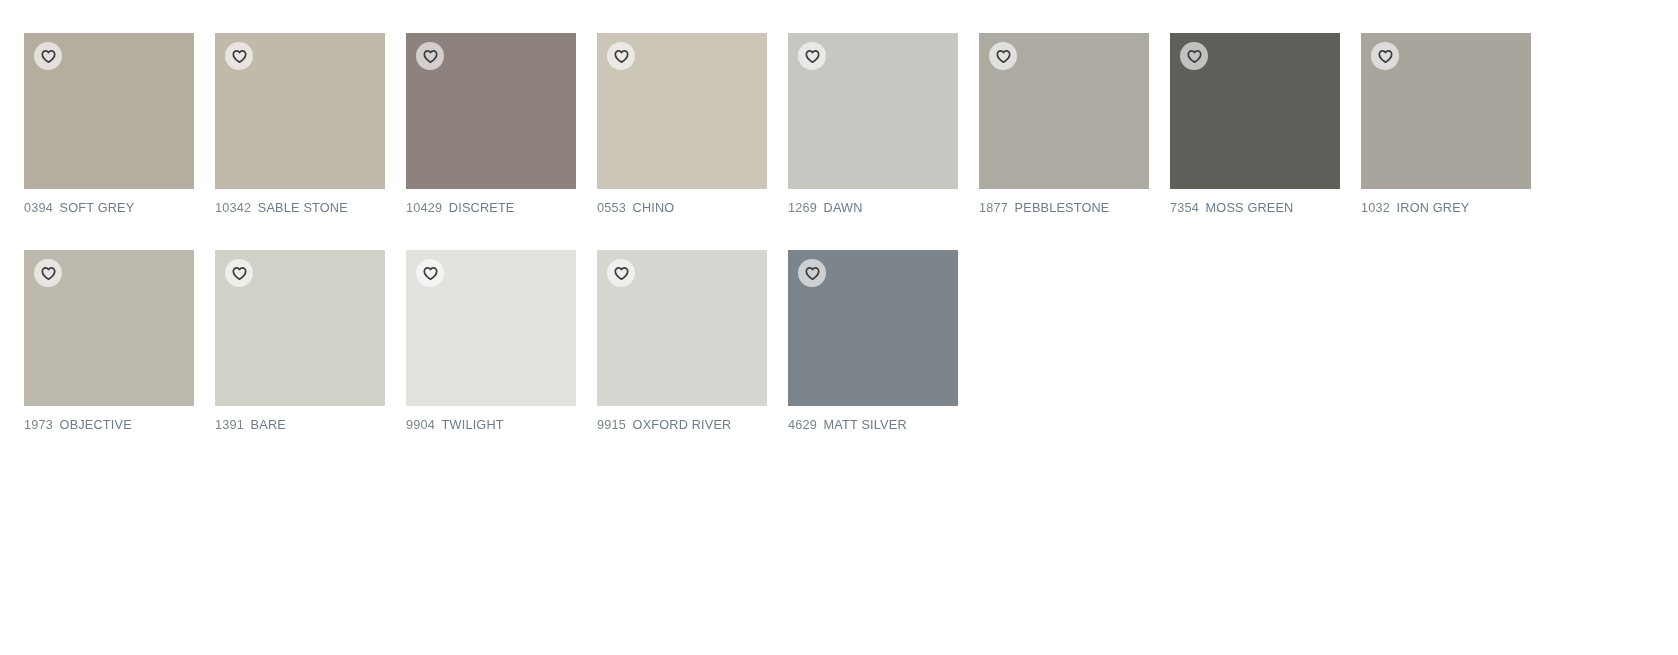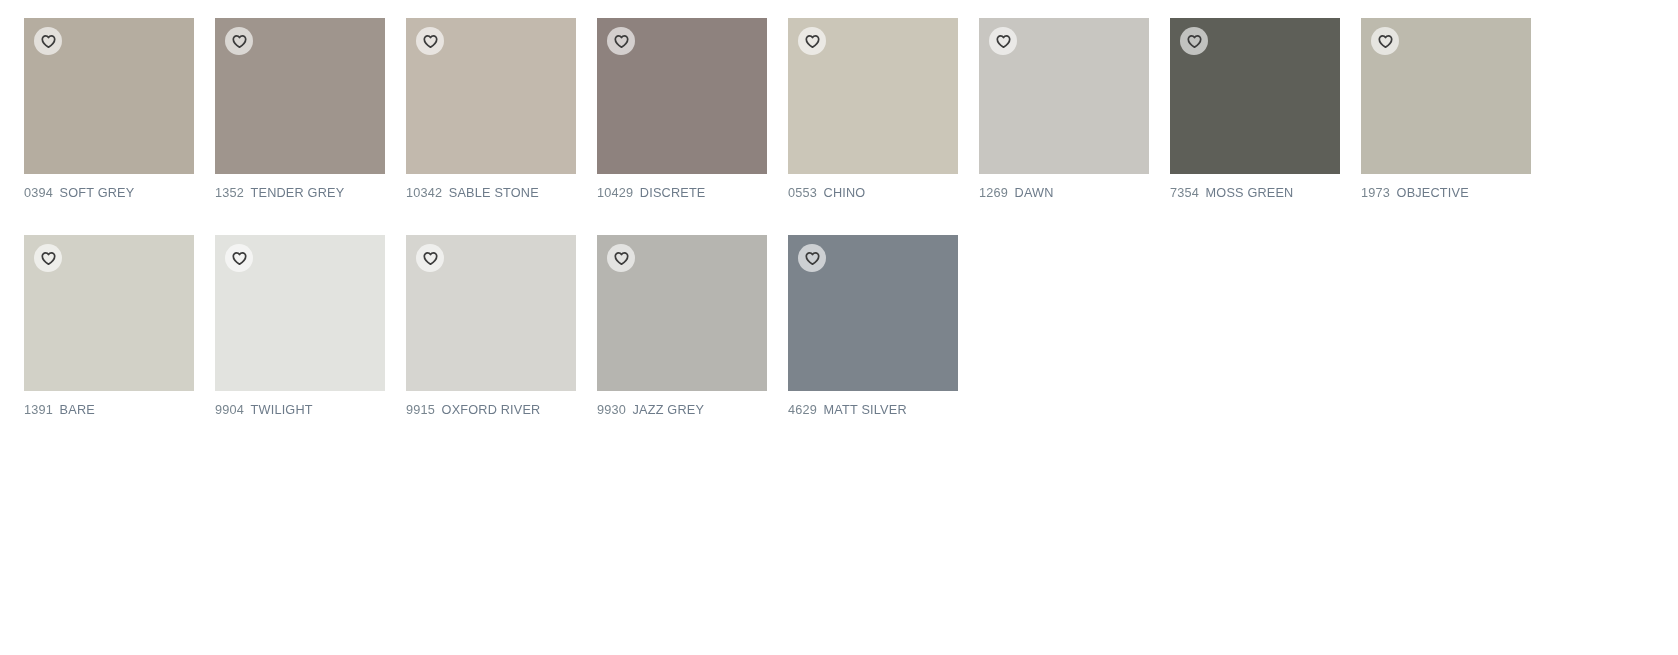--- a/index.html
+++ b/index.html
@@ -14,21 +14,21 @@
     overflow: hidden;
     font-family: "Liberation Sans", "DejaVu Sans", sans-serif;
     -webkit-font-smoothing: antialiased;
   }
 
   #swatch-grid {
     display: grid;
     grid-template-columns: repeat(8, 170px);
     column-gap: 21px;
     row-gap: 34px;
-    padding: 18px 0 0 24px;
+    padding: 33px 0 0 24px;
     box-sizing: border-box;
   }
 
   .swatch-card {
     width: 170px;
     display: block;
   }
 
   .swatch-color {
     position: relative;
@@ -94,30 +94,20 @@
       <div class="swatch-color" style="background: rgb(181, 173, 160);">
         <div class="fav-badge">
           <svg viewBox="0 0 15 15">
             <path d="M7.5 13.2 C7.5 13.2 1.3 9.4 1.3 5.3 C1.3 3.3 2.8 1.9 4.6 1.9 C5.9 1.9 6.9 2.6 7.5 3.5 C8.1 2.6 9.1 1.9 10.4 1.9 C12.2 1.9 13.7 3.3 13.7 5.3 C13.7 9.4 7.5 13.2 7.5 13.2 Z"></path>
           </svg>
         </div>
       </div>
       <div class="swatch-caption"><span class="swatch-code">0394</span><span class="swatch-name">SOFT GREY</span></div>
     </div>
     <div class="swatch-card">
-      <div class="swatch-color" style="background: rgb(159, 149, 141);">
-        <div class="fav-badge">
-          <svg viewBox="0 0 15 15">
-            <path d="M7.5 13.2 C7.5 13.2 1.3 9.4 1.3 5.3 C1.3 3.3 2.8 1.9 4.6 1.9 C5.9 1.9 6.9 2.6 7.5 3.5 C8.1 2.6 9.1 1.9 10.4 1.9 C12.2 1.9 13.7 3.3 13.7 5.3 C13.7 9.4 7.5 13.2 7.5 13.2 Z"></path>
-          </svg>
-        </div>
-      </div>
-      <div class="swatch-caption"><span class="swatch-code">1352</span><span class="swatch-name">TENDER GREY</span></div>
-    </div>
-    <div class="swatch-card">
       <div class="swatch-color" style="background: rgb(194, 185, 173);">
         <div class="fav-badge">
           <svg viewBox="0 0 15 15">
             <path d="M7.5 13.2 C7.5 13.2 1.3 9.4 1.3 5.3 C1.3 3.3 2.8 1.9 4.6 1.9 C5.9 1.9 6.9 2.6 7.5 3.5 C8.1 2.6 9.1 1.9 10.4 1.9 C12.2 1.9 13.7 3.3 13.7 5.3 C13.7 9.4 7.5 13.2 7.5 13.2 Z"></path>
           </svg>
         </div>
       </div>
       <div class="swatch-caption"><span class="swatch-code">10342</span><span class="swatch-name">SABLE STONE</span></div>
     </div>
     <div class="swatch-card">
@@ -144,30 +134,50 @@
       <div class="swatch-color" style="background: rgb(200, 198, 193);">
         <div class="fav-badge">
           <svg viewBox="0 0 15 15">
             <path d="M7.5 13.2 C7.5 13.2 1.3 9.4 1.3 5.3 C1.3 3.3 2.8 1.9 4.6 1.9 C5.9 1.9 6.9 2.6 7.5 3.5 C8.1 2.6 9.1 1.9 10.4 1.9 C12.2 1.9 13.7 3.3 13.7 5.3 C13.7 9.4 7.5 13.2 7.5 13.2 Z"></path>
           </svg>
         </div>
       </div>
       <div class="swatch-caption"><span class="swatch-code">1269</span><span class="swatch-name">DAWN</span></div>
     </div>
     <div class="swatch-card">
+      <div class="swatch-color" style="background: rgb(173, 170, 162);">
+        <div class="fav-badge">
+          <svg viewBox="0 0 15 15">
+            <path d="M7.5 13.2 C7.5 13.2 1.3 9.4 1.3 5.3 C1.3 3.3 2.8 1.9 4.6 1.9 C5.9 1.9 6.9 2.6 7.5 3.5 C8.1 2.6 9.1 1.9 10.4 1.9 C12.2 1.9 13.7 3.3 13.7 5.3 C13.7 9.4 7.5 13.2 7.5 13.2 Z"></path>
+          </svg>
+        </div>
+      </div>
+      <div class="swatch-caption"><span class="swatch-code">1877</span><span class="swatch-name">PEBBLESTONE</span></div>
+    </div>
+    <div class="swatch-card">
       <div class="swatch-color" style="background: rgb(94, 95, 88);">
         <div class="fav-badge">
           <svg viewBox="0 0 15 15">
             <path d="M7.5 13.2 C7.5 13.2 1.3 9.4 1.3 5.3 C1.3 3.3 2.8 1.9 4.6 1.9 C5.9 1.9 6.9 2.6 7.5 3.5 C8.1 2.6 9.1 1.9 10.4 1.9 C12.2 1.9 13.7 3.3 13.7 5.3 C13.7 9.4 7.5 13.2 7.5 13.2 Z"></path>
           </svg>
         </div>
       </div>
       <div class="swatch-caption"><span class="swatch-code">7354</span><span class="swatch-name">MOSS GREEN</span></div>
     </div>
     <div class="swatch-card">
+      <div class="swatch-color" style="background: rgb(169, 164, 156);">
+        <div class="fav-badge">
+          <svg viewBox="0 0 15 15">
+            <path d="M7.5 13.2 C7.5 13.2 1.3 9.4 1.3 5.3 C1.3 3.3 2.8 1.9 4.6 1.9 C5.9 1.9 6.9 2.6 7.5 3.5 C8.1 2.6 9.1 1.9 10.4 1.9 C12.2 1.9 13.7 3.3 13.7 5.3 C13.7 9.4 7.5 13.2 7.5 13.2 Z"></path>
+          </svg>
+        </div>
+      </div>
+      <div class="swatch-caption"><span class="swatch-code">1032</span><span class="swatch-name">IRON GREY</span></div>
+    </div>
+    <div class="swatch-card">
       <div class="swatch-color" style="background: rgb(189, 186, 173);">
         <div class="fav-badge">
           <svg viewBox="0 0 15 15">
             <path d="M7.5 13.2 C7.5 13.2 1.3 9.4 1.3 5.3 C1.3 3.3 2.8 1.9 4.6 1.9 C5.9 1.9 6.9 2.6 7.5 3.5 C8.1 2.6 9.1 1.9 10.4 1.9 C12.2 1.9 13.7 3.3 13.7 5.3 C13.7 9.4 7.5 13.2 7.5 13.2 Z"></path>
           </svg>
         </div>
       </div>
       <div class="swatch-caption"><span class="swatch-code">1973</span><span class="swatch-name">OBJECTIVE</span></div>
     </div>
     <div class="swatch-card">
@@ -192,30 +202,20 @@
     </div>
     <div class="swatch-card">
       <div class="swatch-color" style="background: rgb(214, 213, 208);">
         <div class="fav-badge">
           <svg viewBox="0 0 15 15">
             <path d="M7.5 13.2 C7.5 13.2 1.3 9.4 1.3 5.3 C1.3 3.3 2.8 1.9 4.6 1.9 C5.9 1.9 6.9 2.6 7.5 3.5 C8.1 2.6 9.1 1.9 10.4 1.9 C12.2 1.9 13.7 3.3 13.7 5.3 C13.7 9.4 7.5 13.2 7.5 13.2 Z"></path>
           </svg>
         </div>
       </div>
       <div class="swatch-caption"><span class="swatch-code">9915</span><span class="swatch-name">OXFORD RIVER</span></div>
-    </div>
-    <div class="swatch-card">
-      <div class="swatch-color" style="background: rgb(182, 181, 176);">
-        <div class="fav-badge">
-          <svg viewBox="0 0 15 15">
-            <path d="M7.5 13.2 C7.5 13.2 1.3 9.4 1.3 5.3 C1.3 3.3 2.8 1.9 4.6 1.9 C5.9 1.9 6.9 2.6 7.5 3.5 C8.1 2.6 9.1 1.9 10.4 1.9 C12.2 1.9 13.7 3.3 13.7 5.3 C13.7 9.4 7.5 13.2 7.5 13.2 Z"></path>
-          </svg>
-        </div>
-      </div>
-      <div class="swatch-caption"><span class="swatch-code">9930</span><span class="swatch-name">JAZZ GREY</span></div>
     </div>
     <div class="swatch-card">
       <div class="swatch-color" style="background: rgb(124, 132, 140);">
         <div class="fav-badge">
           <svg viewBox="0 0 15 15">
             <path d="M7.5 13.2 C7.5 13.2 1.3 9.4 1.3 5.3 C1.3 3.3 2.8 1.9 4.6 1.9 C5.9 1.9 6.9 2.6 7.5 3.5 C8.1 2.6 9.1 1.9 10.4 1.9 C12.2 1.9 13.7 3.3 13.7 5.3 C13.7 9.4 7.5 13.2 7.5 13.2 Z"></path>
           </svg>
         </div>
       </div>
       <div class="swatch-caption"><span class="swatch-code">4629</span><span class="swatch-name">MATT SILVER</span></div>

